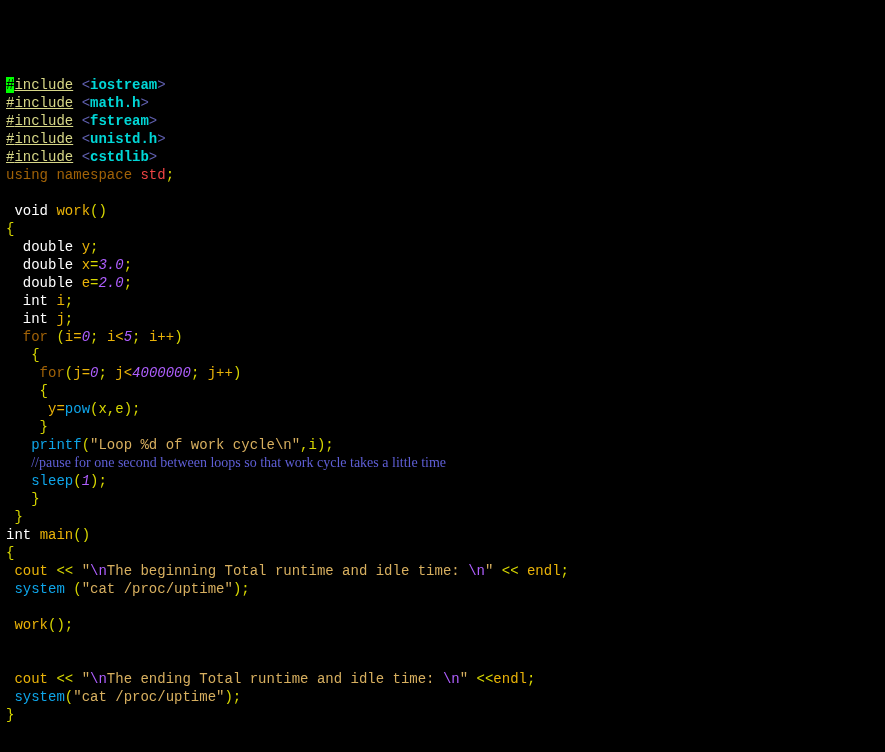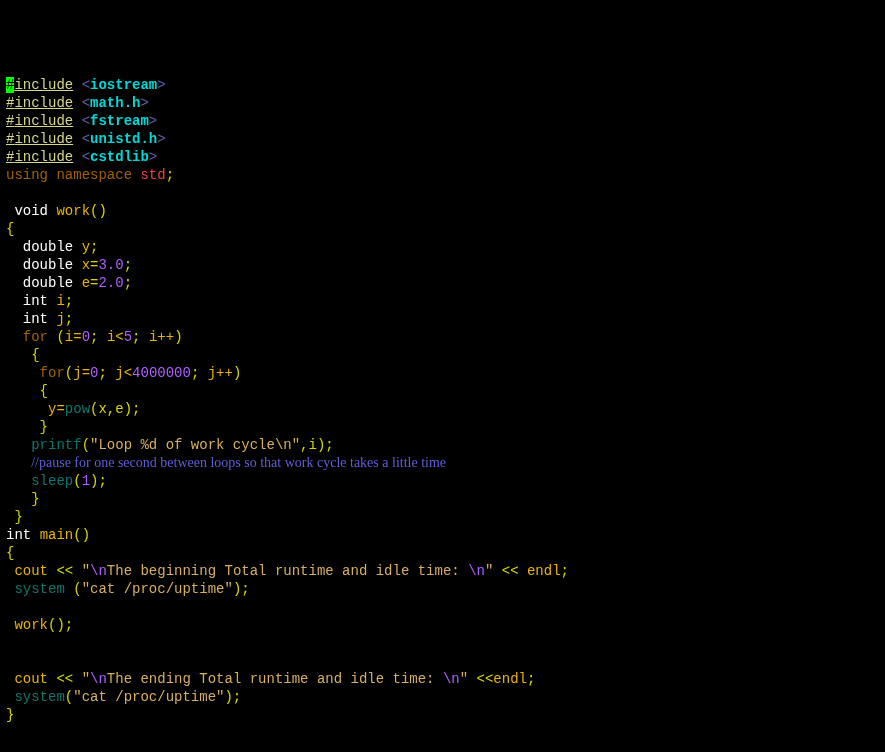--- a/index.html
+++ b/index.html
@@ -20,24 +20,24 @@
     color: #000000;
   }
   .preproc { color: #d7d787; text-decoration: underline; }
   .angle   { color: #5f5faf; }
   .sysinc  { color: #00d7d7; font-weight: bold; }
   .kw      { color: #a16207; }
   .ns      { color: #ef4444; }
   .type    { color: #ffffff; }
   .ident   { color: #eab308; }
   .punct   { color: #d7d700; }
-  .num     { color: #af5fff; }
+  .num     { color: #af5fff; font-style: italic; }
   .str     { color: #d7af5f; }
   .esc     { color: #af5fff; }
-  .fn      { color: #0f766e; }
+  .fn      { color: #0ea5e9; }
   .comment { color: #5f5fd7; font-family: Liberation Serif, serif; }
   .line    { display: block; }
 </style>
 </head>
 <body>
 
 
 
 <span class="line"><span class="cursor">#</span><span class="preproc">include</span> <span class="angle">&lt;</span><span class="sysinc">iostream</span><span class="angle">&gt;</span></span><span class="line"><span class="preproc">#</span><span class="preproc">include</span> <span class="angle">&lt;</span><span class="sysinc">math.h</span><span class="angle">&gt;</span></span><span class="line"><span class="preproc">#</span><span class="preproc">include</span> <span class="angle">&lt;</span><span class="sysinc">fstream</span><span class="angle">&gt;</span></span><span class="line"><span class="preproc">#</span><span class="preproc">include</span> <span class="angle">&lt;</span><span class="sysinc">unistd.h</span><span class="angle">&gt;</span></span><span class="line"><span class="preproc">#</span><span class="preproc">include</span> <span class="angle">&lt;</span><span class="sysinc">cstdlib</span><span class="angle">&gt;</span></span><span class="line"><span class="kw">using</span> <span class="kw">namespace</span> <span class="ns">std</span><span class="punct">;</span></span><span class="line"> </span><span class="line"> <span class="type">void</span> <span class="ident">work</span><span class="punct">()</span></span><span class="line"><span class="punct">{</span></span><span class="line">  <span class="type">double</span> <span class="ident">y</span><span class="punct">;</span></span><span class="line">  <span class="type">double</span> <span class="ident">x</span><span class="punct">=</span><span class="num">3.0</span><span class="punct">;</span></span><span class="line">  <span class="type">double</span> <span class="ident">e</span><span class="punct">=</span><span class="num">2.0</span><span class="punct">;</span></span><span class="line">  <span class="type">int</span> <span class="ident">i</span><span class="punct">;</span></span><span class="line">  <span class="type">int</span> <span class="ident">j</span><span class="punct">;</span></span><span class="line">  <span class="kw">for</span> <span class="punct">(</span><span class="ident">i=</span><span class="num">0</span><span class="punct">;</span> <span class="ident">i&lt;</span><span class="num">5</span><span class="punct">;</span> <span class="ident">i++</span><span class="punct">)</span></span><span class="line">   <span class="punct">{</span></span><span class="line">    <span class="kw">for</span><span class="punct">(</span><span class="ident">j=</span><span class="num">0</span><span class="punct">;</span> <span class="ident">j&lt;</span><span class="num">4000000</span><span class="punct">;</span> <span class="ident">j++</span><span class="punct">)</span></span><span class="line">    <span class="punct">{</span></span><span class="line">     <span class="ident">y=</span><span class="fn">pow</span><span class="punct">(x,e)</span><span class="punct">;</span></span><span class="line">    <span class="punct">}</span></span><span class="line">   <span class="fn">printf</span><span class="punct">(</span><span class="str">"Loop %d of work cycle\n"</span><span class="punct">,i);</span></span><span class="line">   <span class="comment">//pause for one second between loops so that work cycle takes a little time</span></span><span class="line">   <span class="fn">sleep</span><span class="punct">(</span><span class="num">1</span><span class="punct">);</span></span><span class="line">   <span class="punct">}</span></span><span class="line"> <span class="punct">}</span></span><span class="line"><span class="type">int</span> <span class="ident">main</span><span class="punct">()</span></span><span class="line"><span class="punct">{</span></span><span class="line"> <span class="ident">cout</span> <span class="punct">&lt;&lt;</span> <span class="str">"</span><span class="esc">\n</span><span class="str">The beginning Total runtime and idle time: </span><span class="esc">\n</span><span class="str">"</span> <span class="punct">&lt;&lt;</span> <span class="ident">endl</span><span class="punct">;</span></span><span class="line"> <span class="fn">system</span><span> </span><span class="punct">(</span><span class="str">"cat /proc/uptime"</span><span class="punct">);</span></span><span class="line"> </span><span class="line"> <span class="ident">work</span><span class="punct">();</span></span><span class="line"> </span><span class="line"> </span><span class="line"> <span class="ident">cout</span> <span class="punct">&lt;&lt;</span> <span class="str">"</span><span class="esc">\n</span><span class="str">The ending Total runtime and idle time: </span><span class="esc">\n</span><span class="str">"</span> <span class="punct">&lt;&lt;</span><span class="ident">endl</span><span class="punct">;</span></span><span class="line"> <span class="fn">system</span><span class="punct">(</span><span class="str">"cat /proc/uptime"</span><span class="punct">);</span></span><span class="line"><span class="punct">}</span></span>
 

